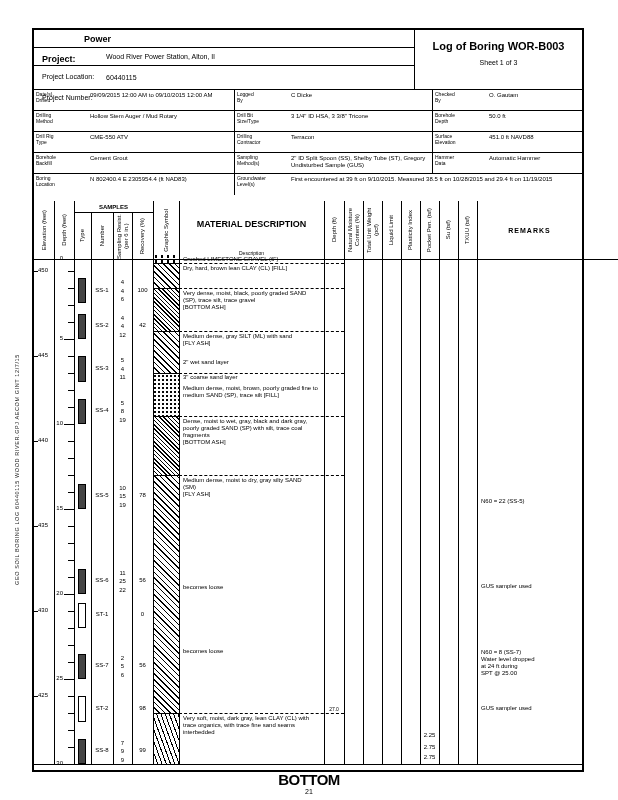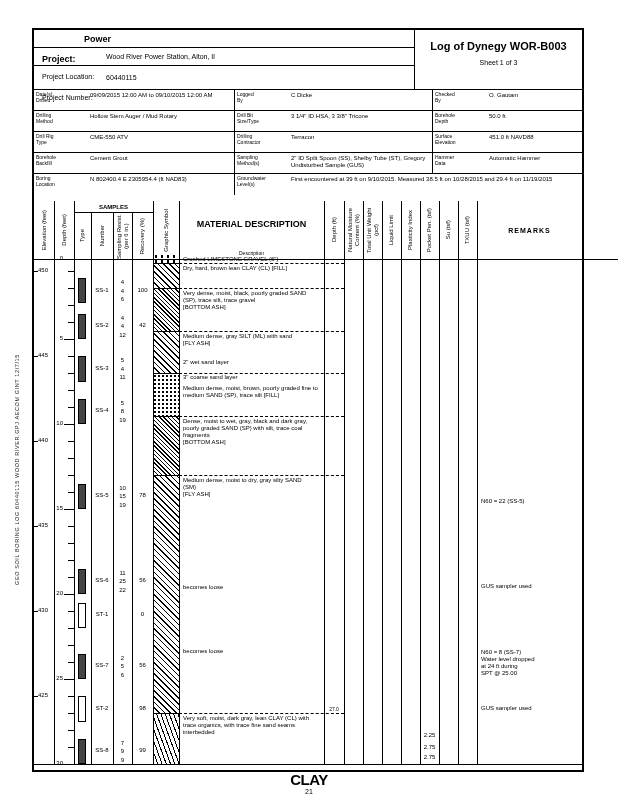--- a/index.html
+++ b/index.html
@@ -50,21 +50,21 @@
     </div>
     <div class="hrow r2">
       <span class="plabel w68">Project Location:</span>
       <span>Wood River Power Station, Alton, Il</span>
     </div>
     <div class="hrow r3">
       <span class="plabel w68">Project Number:</span>
       <span>60440115</span>
     </div>
     <div class="titlebox">
-      <div class="logtitle">Log of Dynegy WOR-B003</div>
+      <div class="logtitle">Log of Boring WOR-B003</div>
       <div class="sheetnum">Sheet 1 of 3</div>
     </div>
   </div>
 
   <div id="meta">
       <div style="position: absolute; left: 0px; top: 0px; width: 548px; height: 21px; box-sizing: border-box; border-bottom: 1px solid rgb(0, 0, 0);">
         <div style="position: absolute; left: 0px; top: 0px; width: 200px; height: 21px; box-sizing: border-box;">
           <div style="position: absolute; left: 2px; top: 2px; width: 52px; font-size: 5px; line-height: 5.5px; white-space: pre-line;">Date(s)
 Drilled</div>
           <div style="position: absolute; left: 56px; top: 2px; width: 140px; font-size: 6px; line-height: 7px;">09/09/2015 12:00 AM to 09/10/2015 12:00 AM</div>
@@ -386,14 +386,14 @@
 SPT @ 25.00</div>
       <div style="position: absolute; left: 447px; top: 450.9px; width: 98px; font-size: 6px; line-height: 7px; white-space: pre-line;">GUS sampler used</div>
       <div style="position: absolute; left: 386px; top: 478.1px; width: 19px; text-align: center; font-size: 6px;">2.25</div>
       <div style="position: absolute; left: 386px; top: 490px; width: 19px; text-align: center; font-size: 6px;">2.75</div>
       <div style="position: absolute; left: 386px; top: 500.2px; width: 19px; text-align: center; font-size: 6px;">2.75</div>
     </div>
 
 </div>
 
 <div class="margintext">GEO SOIL BORING LOG  60440115 WOOD RIVER.GPJ  AECOM GINT  12/7/15</div>
-<div class="footerlogo">CLAY</div>
+<div class="footerlogo">BOTTOM</div>
 <div class="pagenum">21</div>
 
 </body></html>

